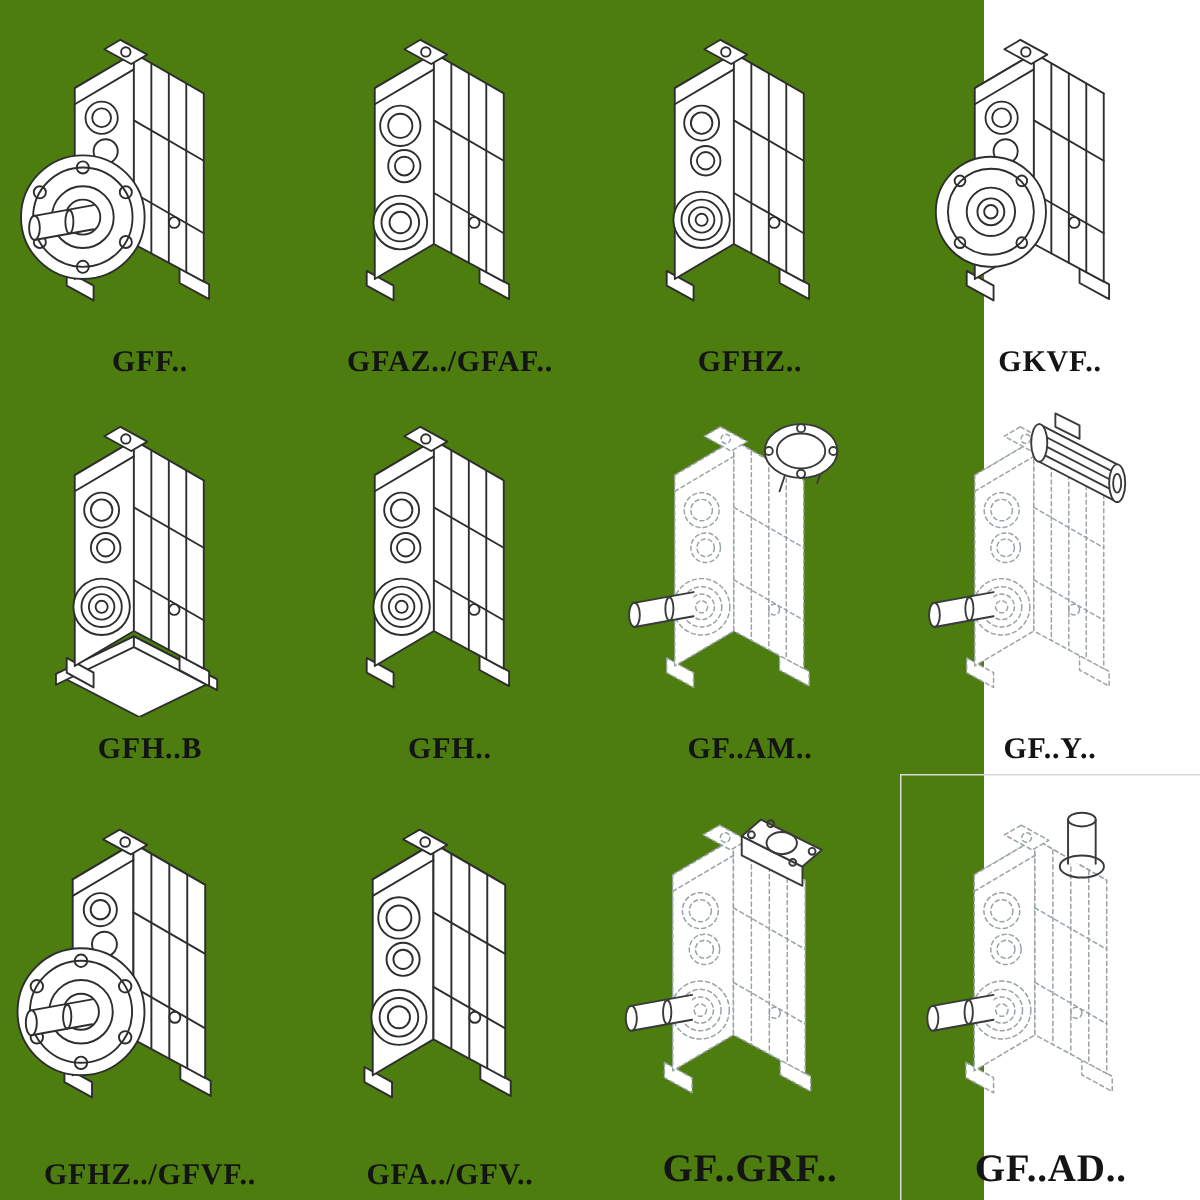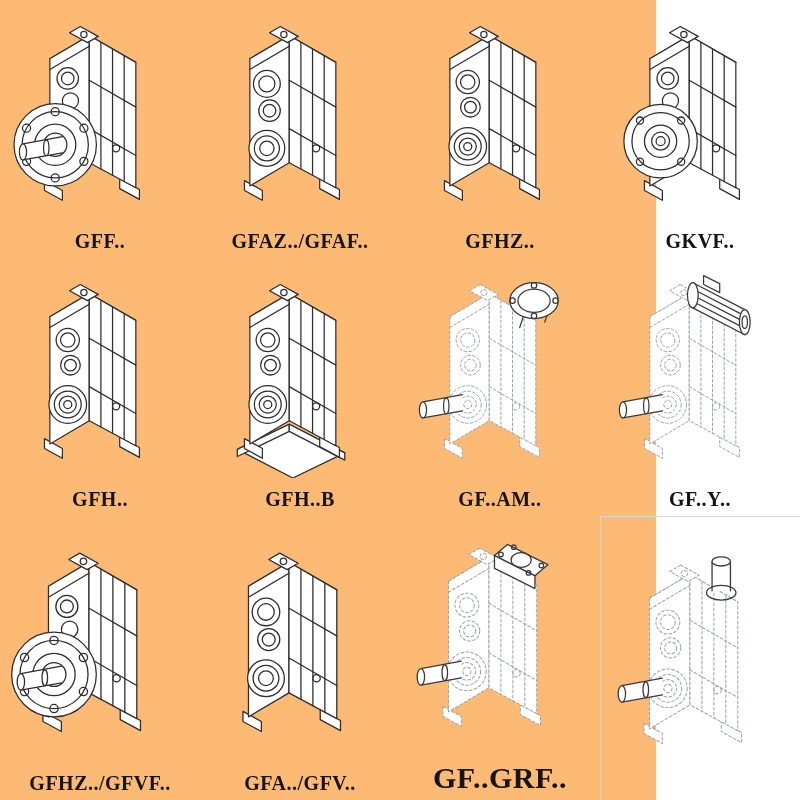--- a/index.html
+++ b/index.html
@@ -1,37 +1,37 @@
 <!DOCTYPE html>
 <html><head>
 <meta charset="utf-8">
 <title>Gear Unit Variants</title>
 <style>
   html,body{margin:0;padding:0;background:#ffffff;}
   .catalog{
-    width:656px;height:800px;background:#fdba74;
+    width:656px;height:800px;background:#4d7c0f;
     display:grid;
     grid-template-columns:repeat(4,200px);
     grid-template-rows:258px 258px 284px;
     font-family:"Liberation Serif","DejaVu Serif",serif;
   }
   .cell{
     margin:0;box-sizing:border-box;
     display:flex;flex-direction:column;align-items:center;justify-content:flex-end;
     padding:4px 2px 6px;
   }
   .art{flex:1 1 auto;width:100%;display:flex;align-items:center;justify-content:center;}
   .drawing{width:184px;height:206px;}
   .cell:nth-child(n+9) .drawing{height:218px;}
   .label{
     font-weight:700;font-size:20px;letter-spacing:.5px;color:#141414;
     text-align:center;line-height:1.1;white-space:nowrap;
   }
   .cell:nth-child(11) .label,
-  .cell:nth-child(12) .label{font-size:30px;}
+  .cell:nth-child(12) .label{font-size:26px;}
   .cell:nth-child(12){border-left:1px solid #d9d9d9;border-top:1px solid #d9d9d9;}
   
   .art use{stroke:#2e2e2e;stroke-width:1.4;stroke-linejoin:round;stroke-linecap:round;fill:none;}
   .art[data-style="dashed"] use{stroke:#9aa3a8;stroke-width:1.1;stroke-dasharray:3 2.4;}
   .defs-holder{position:absolute;width:0;height:0;overflow:hidden;}
 </style>
 </head>
 <body>
 
 <svg class="defs-holder" aria-hidden="true">
@@ -245,36 +245,36 @@
       <svg class="drawing" viewBox="0 0 200 230">
         <use href="#gearbox-flange-hollow-icon"></use>
       </svg>
     </div>
     <figcaption class="label">GKVF..</figcaption>
   </figure>
 
   <figure class="cell">
     <div class="art" data-style="solid">
       <svg class="drawing" viewBox="0 0 200 230">
+        <use href="#gearbox-hollow-shaft-base-icon"></use>
+      </svg>
+    </div>
+    <figcaption class="label">GFH..B</figcaption>
+  </figure>
+
+  <figure class="cell">
+    <div class="art" data-style="solid">
+      <svg class="drawing" viewBox="0 0 200 230">
         <use href="#gearbox-hollow-shaft-icon"></use>
       </svg>
     </div>
     <figcaption class="label">GFH..</figcaption>
   </figure>
 
   <figure class="cell">
-    <div class="art" data-style="solid">
-      <svg class="drawing" viewBox="0 0 200 230">
-        <use href="#gearbox-hollow-shaft-base-icon"></use>
-      </svg>
-    </div>
-    <figcaption class="label">GFH..B</figcaption>
-  </figure>
-
-  <figure class="cell">
     <div class="art" data-style="dashed">
       <svg class="drawing" viewBox="0 0 200 230">
         <use href="#gearbox-iec-adapter-icon"></use>
       </svg>
     </div>
     <figcaption class="label">GF..AM..</figcaption>
   </figure>
 
   <figure class="cell">
     <div class="art" data-style="dashed">
@@ -311,15 +311,16 @@
     </div>
     <figcaption class="label">GF..GRF..</figcaption>
   </figure>
 
   <figure class="cell">
     <div class="art" data-style="dashed">
       <svg class="drawing" viewBox="0 0 200 230">
         <use href="#gearbox-input-shaft-icon"></use>
       </svg>
     </div>
+    <figcaption class="label">GF..AD..</figcaption>
   </figure>
 
 </main>
 
 </body></html>

